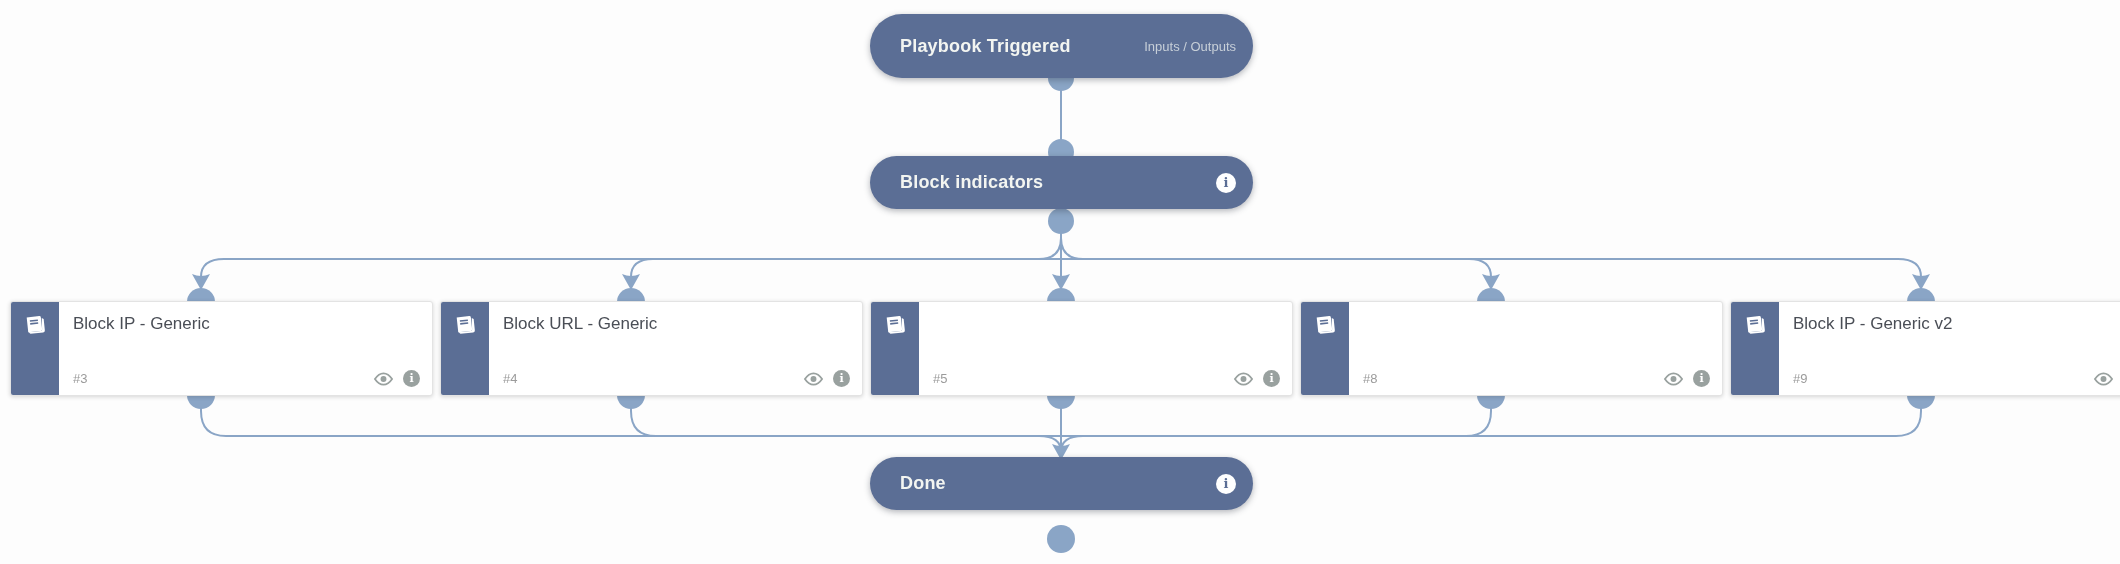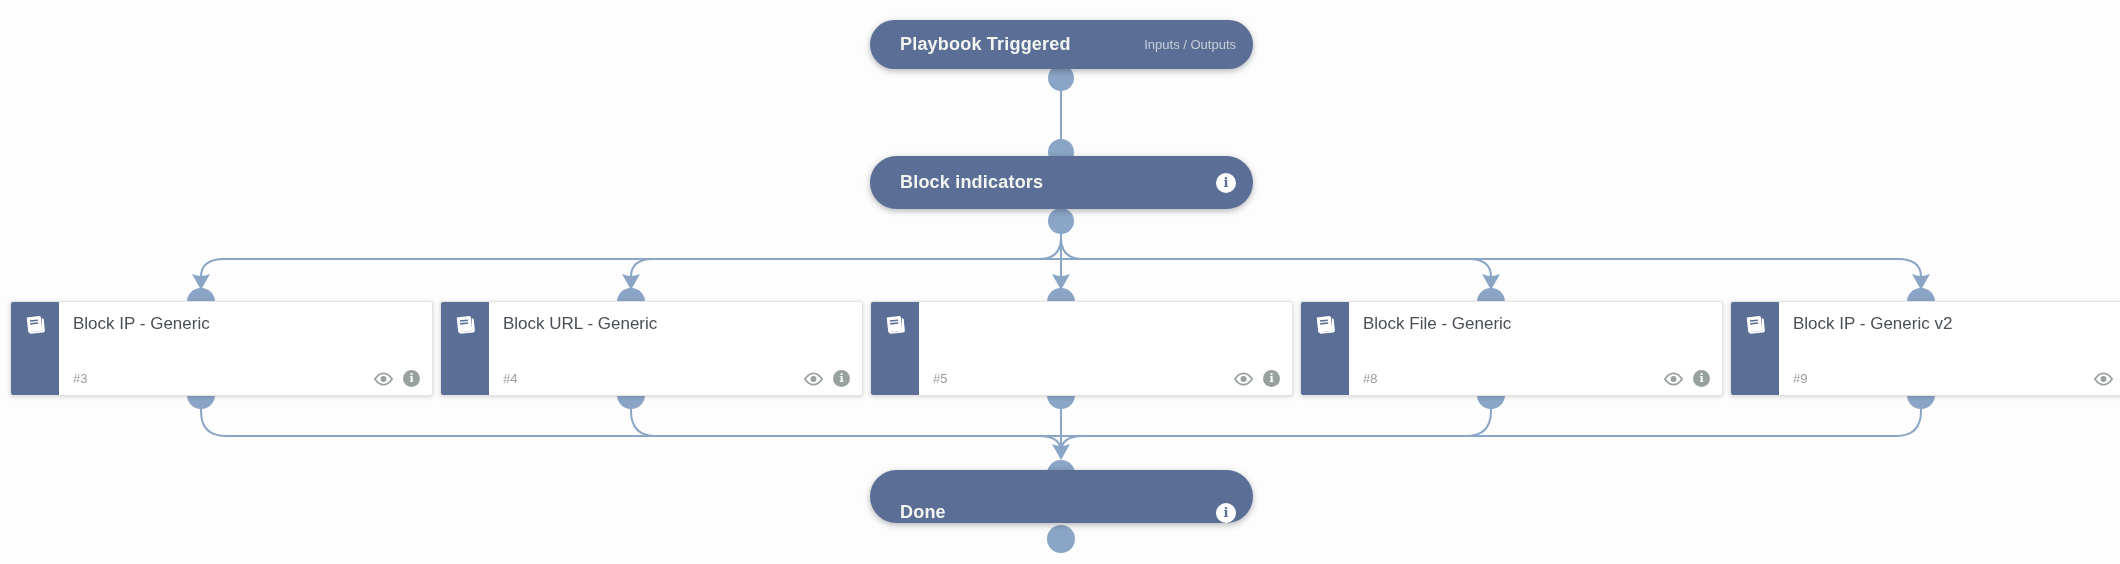--- a/index.html
+++ b/index.html
@@ -24,23 +24,23 @@
     color:#f3f5f1;font-size:18px;font-weight:600;letter-spacing:.2px;
   }
   .pill-action{
     color:#c7cfd8;font-size:13px;font-weight:400;
   }
   .pill-info{
     width:20px;height:20px;border-radius:50%;background:#ffffff;
     color:#5b6e95;font-family:"DejaVu Serif",serif;font-weight:bold;
     font-size:13px;line-height:20px;text-align:center;flex:0 0 auto;
   }
-  #start-node{top:20px;height:49px;}
+  #start-node{top:14px;height:64px;}
   #block-node{top:156px;}
-  #done-node{top:470px;align-items:flex-end;}
+  #done-node{top:457px;}
 
   
   .card{
     position:absolute;top:301px;width:423px;height:95px;z-index:2;
     background:#ffffff;border:1px solid #e3e3e3;border-radius:3px;
     box-shadow:0 1px 4px rgba(0,0,0,.16);
     display:flex;box-sizing:border-box;cursor:pointer;
   }
   .card-strip{
     width:48px;flex:0 0 48px;background:#5b6e95;
@@ -203,21 +203,20 @@
     <svg width="28" height="28" viewBox="0 0 30 30">
       <g transform="rotate(-6 15 15)">
         <path d="M7 6 h13.5 a1.6 1.6 0 0 1 1.6 1.6 v12.8 a1.6 1.6 0 0 1 -1.6 1.6 H7 z" fill="#fff"></path>
         <path d="M23 8.2 l1.9 1.4 v12.2 a2 2 0 0 1 -2 2 H9.2 L7.2 22 h13.3 a1.6 1.6 0 0 0 1.6 -1.6 z" fill="#fff"></path>
         <rect x="10" y="9.4" width="8.6" height="1.7" fill="#5b6e95"></rect>
         <rect x="10" y="12.4" width="8.6" height="1.7" fill="#5b6e95"></rect>
       </g>
     </svg>
   </div>
   <div class="card-body">
-    <div class="card-title">Block File - Generic</div>
     <div class="card-footer">
       <span class="card-id">#8</span>
       <span class="card-icons">
         <svg class="eye" width="21" height="14" viewBox="0 0 24 16">
           <path d="M12 1.5 C6.5 1.5 2.2 8 2.2 8 C2.2 8 6.5 14.5 12 14.5 C17.5 14.5 21.8 8 21.8 8 C21.8 8 17.5 1.5 12 1.5 Z" fill="none" stroke="#99a19f" stroke-width="2"></path>
           <circle cx="12" cy="8" r="3.4" fill="#99a19f"></circle>
         </svg>
         <span class="card-info">i</span>
       </span>
     </div>

